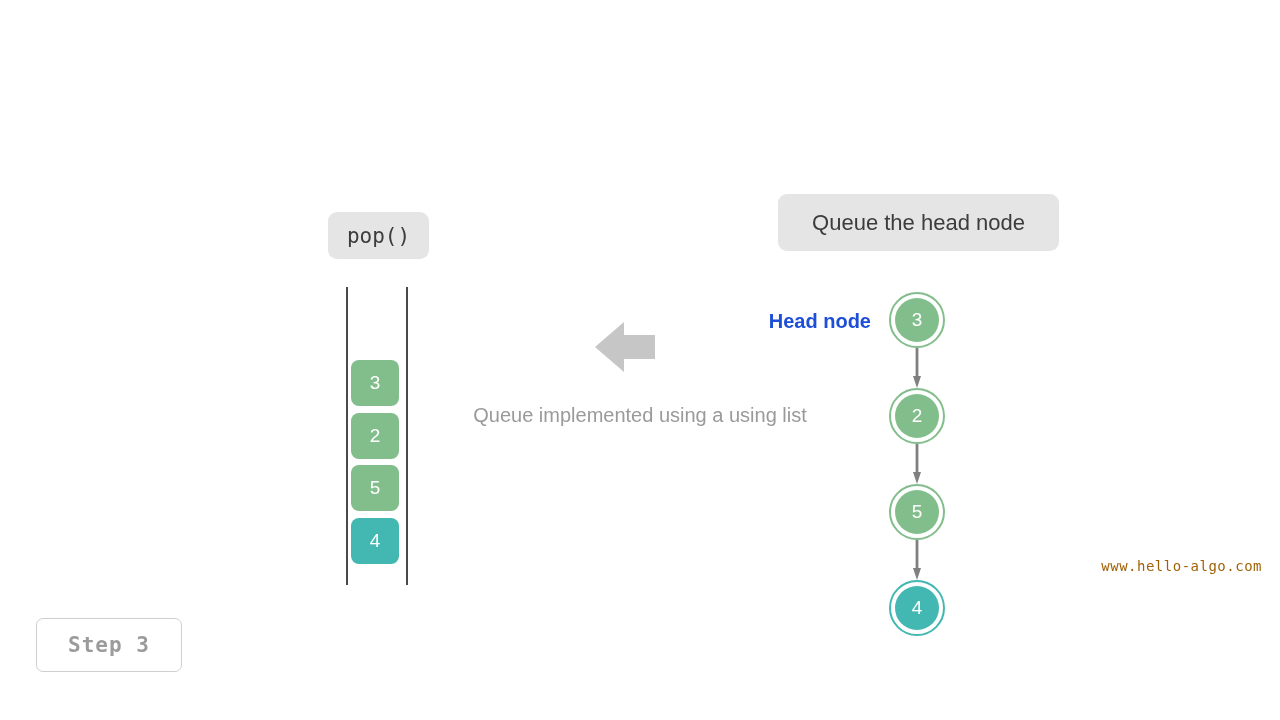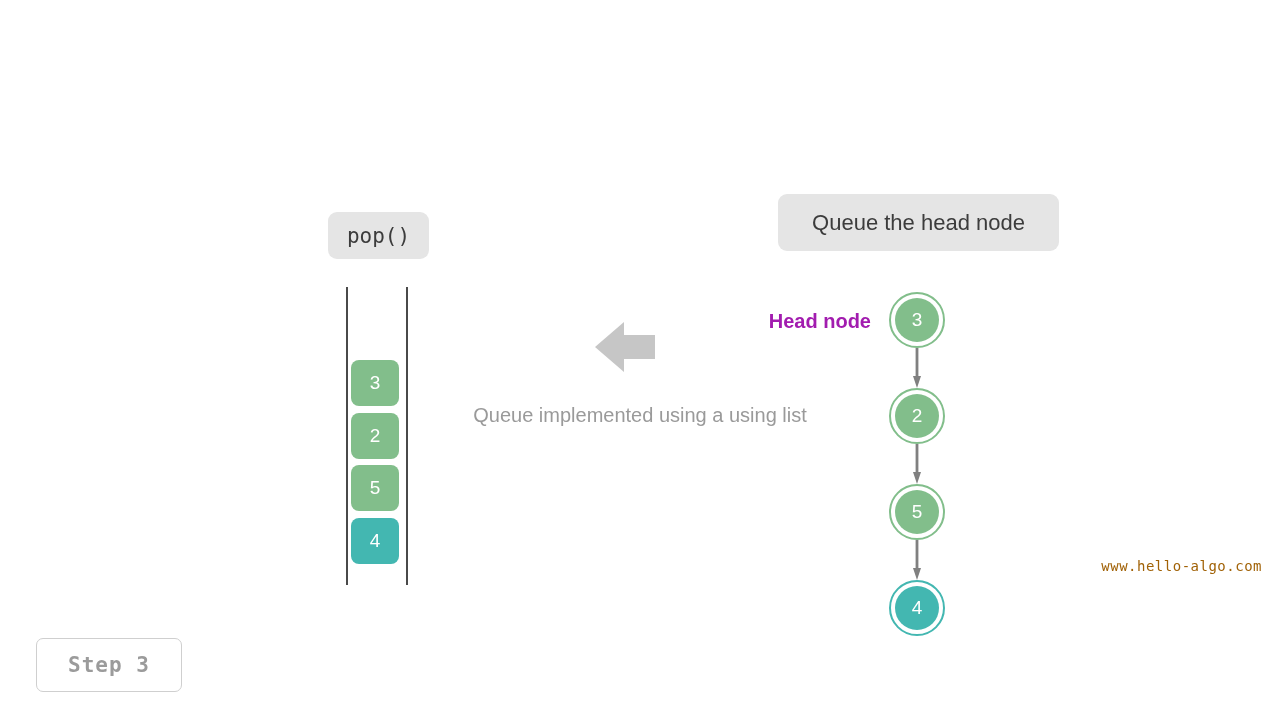--- a/index.html
+++ b/index.html
@@ -47,21 +47,21 @@
     width: 281px;
     height: 57px;
     font-family: "Liberation Sans", sans-serif;
     font-size: 22px;
   }
 
   
   #step-badge {
     position: absolute;
     left: 36px;
-    top: 638px;
+    top: 618px;
     width: 144px;
     height: 52px;
     border: 1px solid #cfcfcf;
     border-radius: 7px;
     background: #ffffff;
     display: flex;
     align-items: center;
     justify-content: center;
     font-family: "DejaVu Sans Mono", monospace;
     font-size: 21px;
@@ -175,21 +175,21 @@
     position: absolute;
     left: 24px;
     width: 8px;
     height: 40px;
   }
 
   .endpoint-label {
     position: absolute;
     font-size: 20px;
     font-weight: bold;
-    color: #a21caf;
+    color: #1d4ed8;
     white-space: nowrap;
     text-align: right;
   }
   #head-label { left: 643px; top: 310px; width: 228px; }
   #tail-label { left: 643px; top: 597px; width: 228px; }
 </style>
 </head>
 <body>
 
 <div class="stage">

